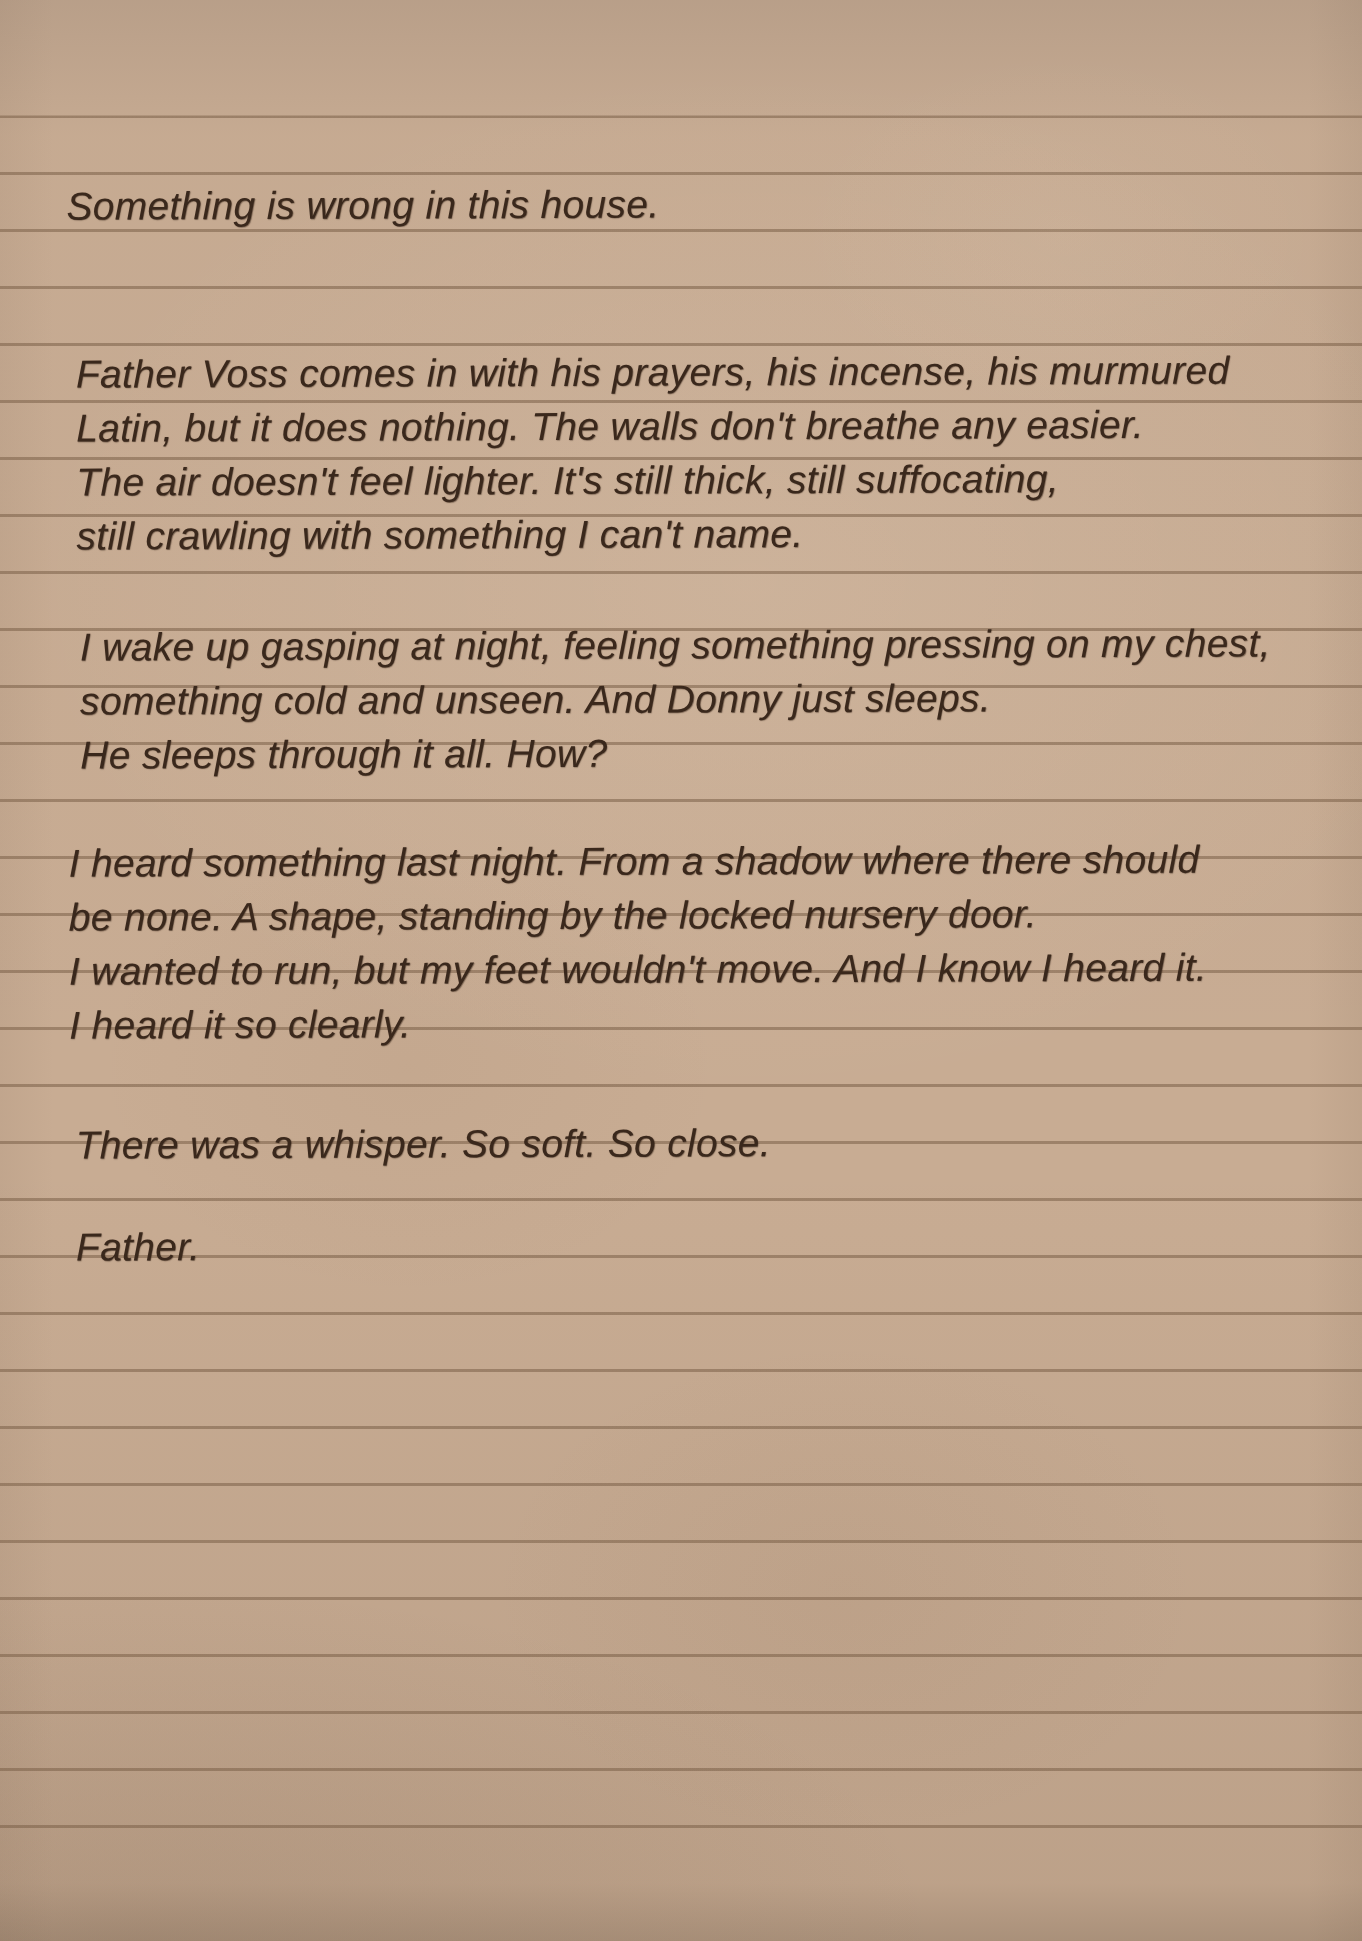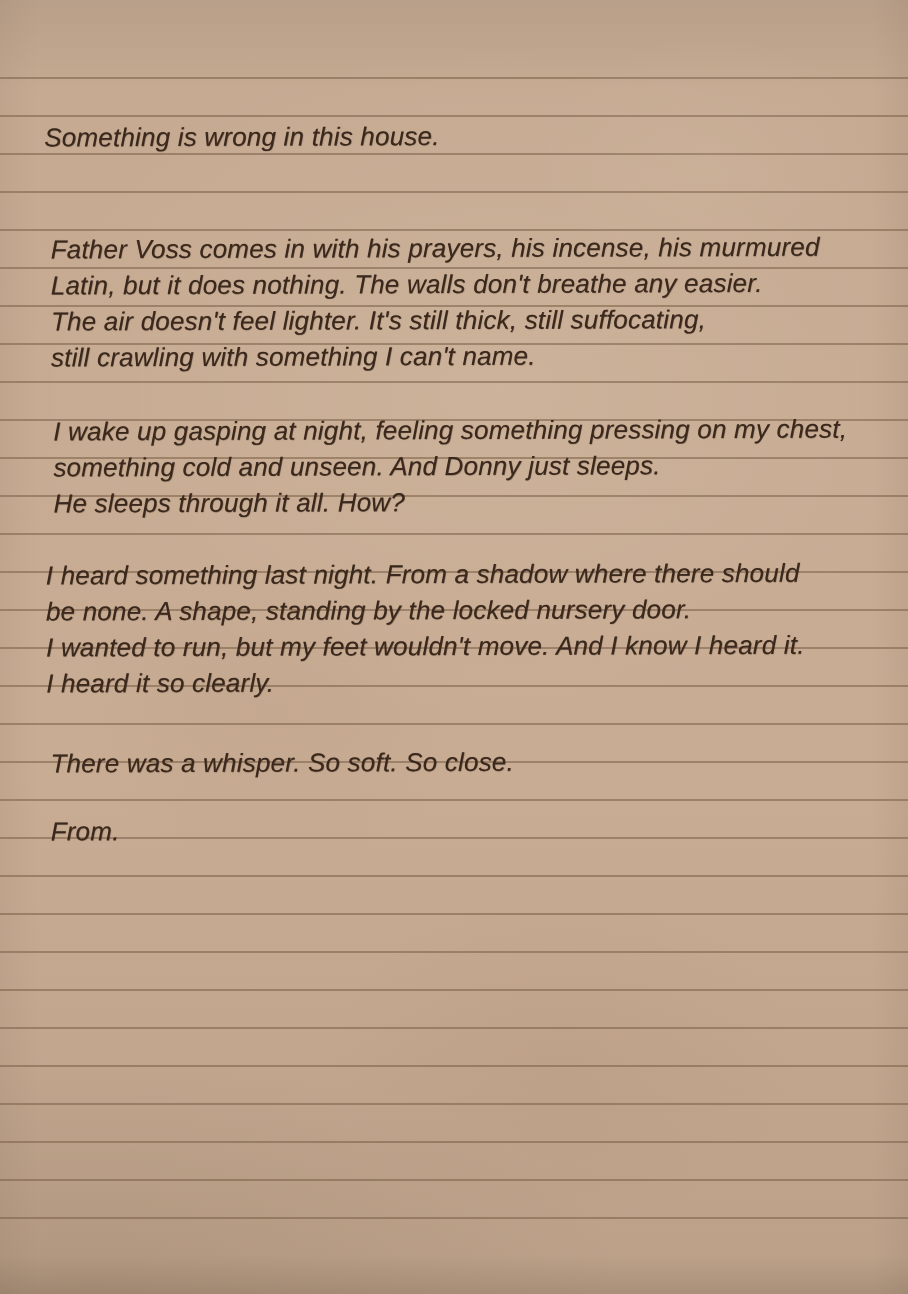--- a/index.html
+++ b/index.html
@@ -95,17 +95,17 @@
       <div>be none. A shape, standing by the locked nursery door.</div>
       <div>I wanted to run, but my feet wouldn't move. And I know I heard it.</div>
       <div>I heard it so clearly.</div>
     </div>
 
     <div class="para para-5">
       <div>There was a whisper. So soft. So close.</div>
     </div>
 
     <div class="para para-6">
-      <div>From.</div>
+      <div>Father.</div>
     </div>
 
   </div>
 </div>
 
 </body></html>

